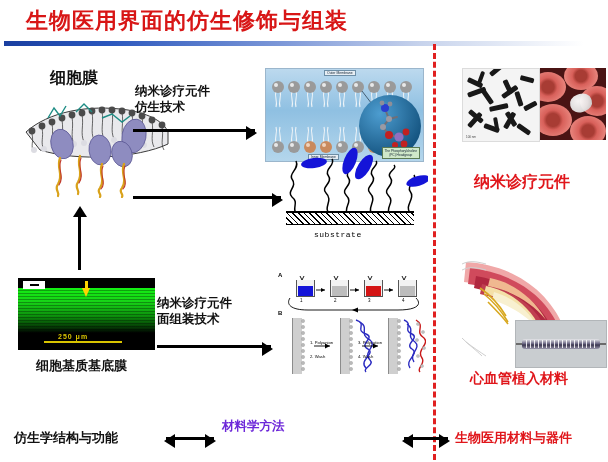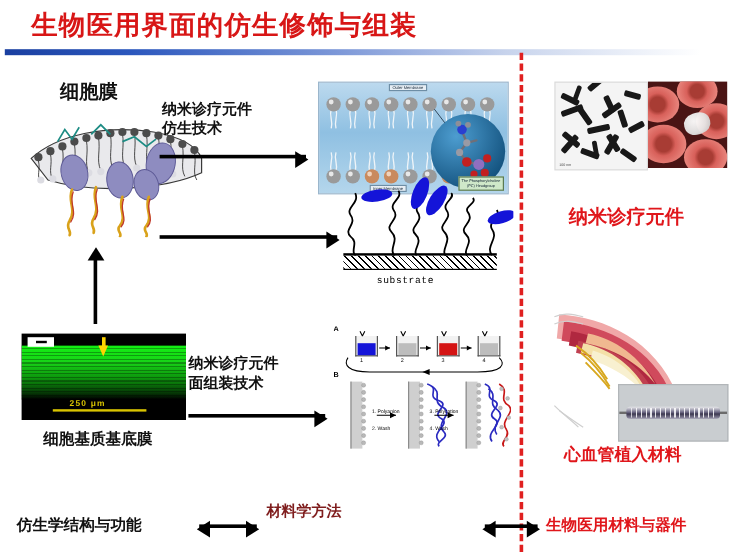--- a/index.html
+++ b/index.html
@@ -24,21 +24,21 @@
   
   .divider{
     position:absolute;left:433px;top:44px;width:0;height:416px;
     border-left:3px dashed #e02020;
   }
 
   
   .lbl{position:absolute;white-space:pre;line-height:1.25;}
   .lbl.black{color:#111;}
   .lbl.red{color:#e0161b;font-weight:bold;}
-  .lbl.blue{color:#7f1d1d;font-weight:bold;}
+  .lbl.blue{color:#6d28d9;font-weight:bold;}
 
   
   .arrow-h{position:absolute;height:0;border-top:3px solid #000;}
   .arrow-h:after{
     content:"";position:absolute;right:-2px;top:-6px;
     width:0;height:0;border-left:11px solid #000;
     border-top:7px solid transparent;border-bottom:7px solid transparent;
   }
   .arrow-up{position:absolute;width:0;border-left:3px solid #000;}
   .arrow-up:after{

